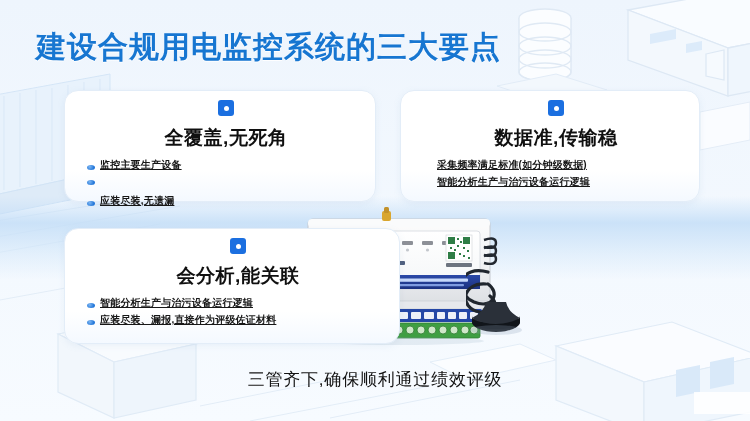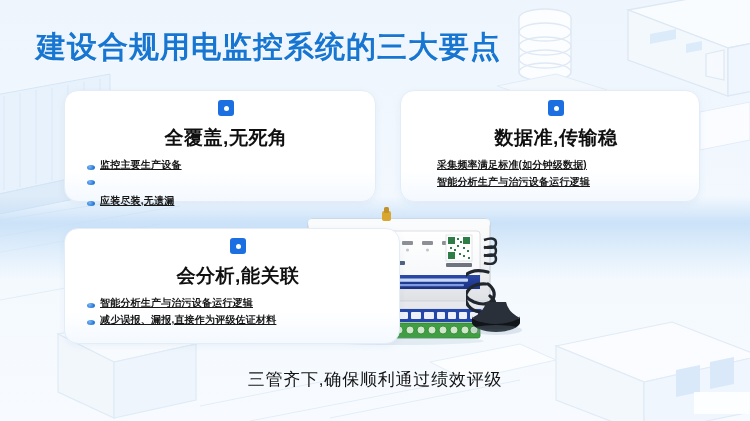--- a/index.html
+++ b/index.html
@@ -355,20 +355,20 @@
         </span>
       <span class="card-title">会分析,能关联</span>
     </div>
     <div class="items">
       <div class="item">
         <span class="dot"></span>
         <span class="txt">智能分析生产与治污设备运行逻辑</span>
       </div>
       <div class="item">
         <span class="dot"></span>
-        <span class="txt">减少误报、漏报,直接作为评级佐证材料</span>
+        <span class="txt">应装尽装、漏报,直接作为评级佐证材料</span>
       </div>
     </div>
   </div>
 
   <div class="tagline">三管齐下,确保顺利通过绩效评级</div>
 
 </div>
 
 </body></html>

